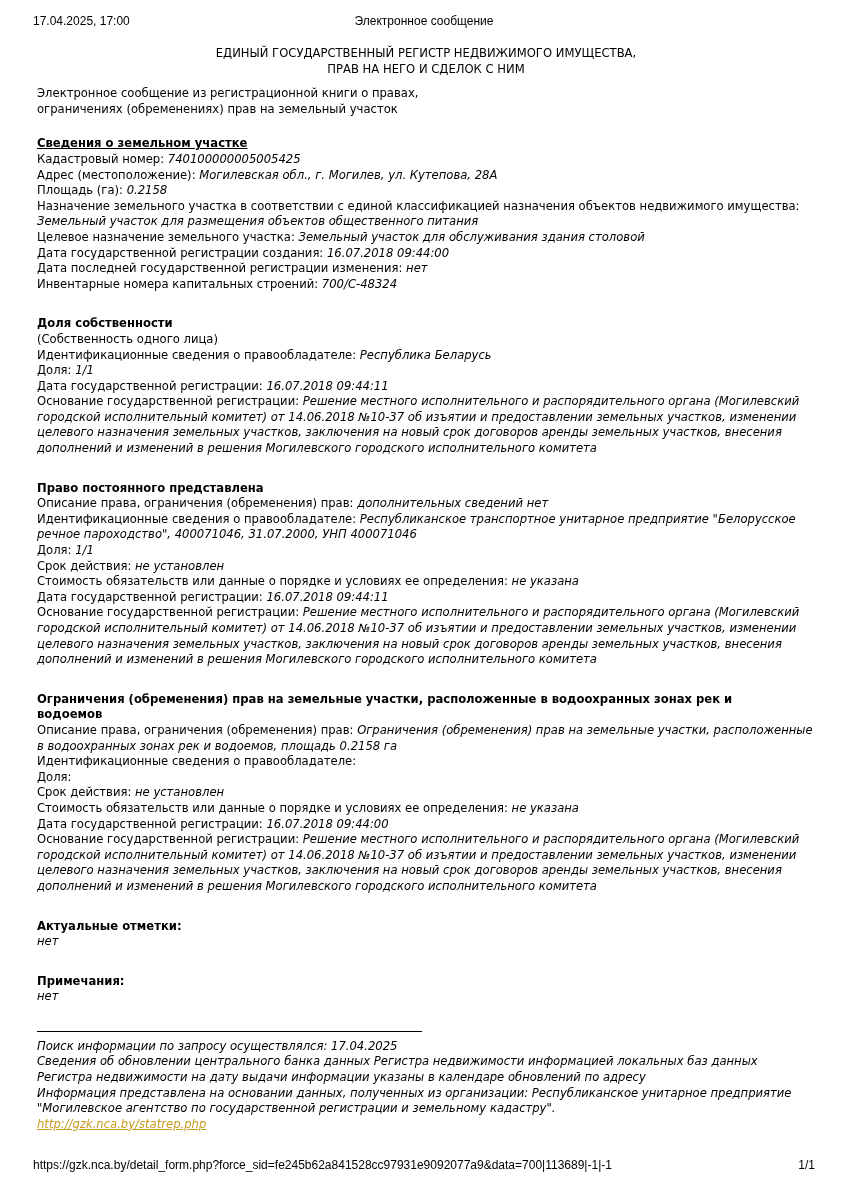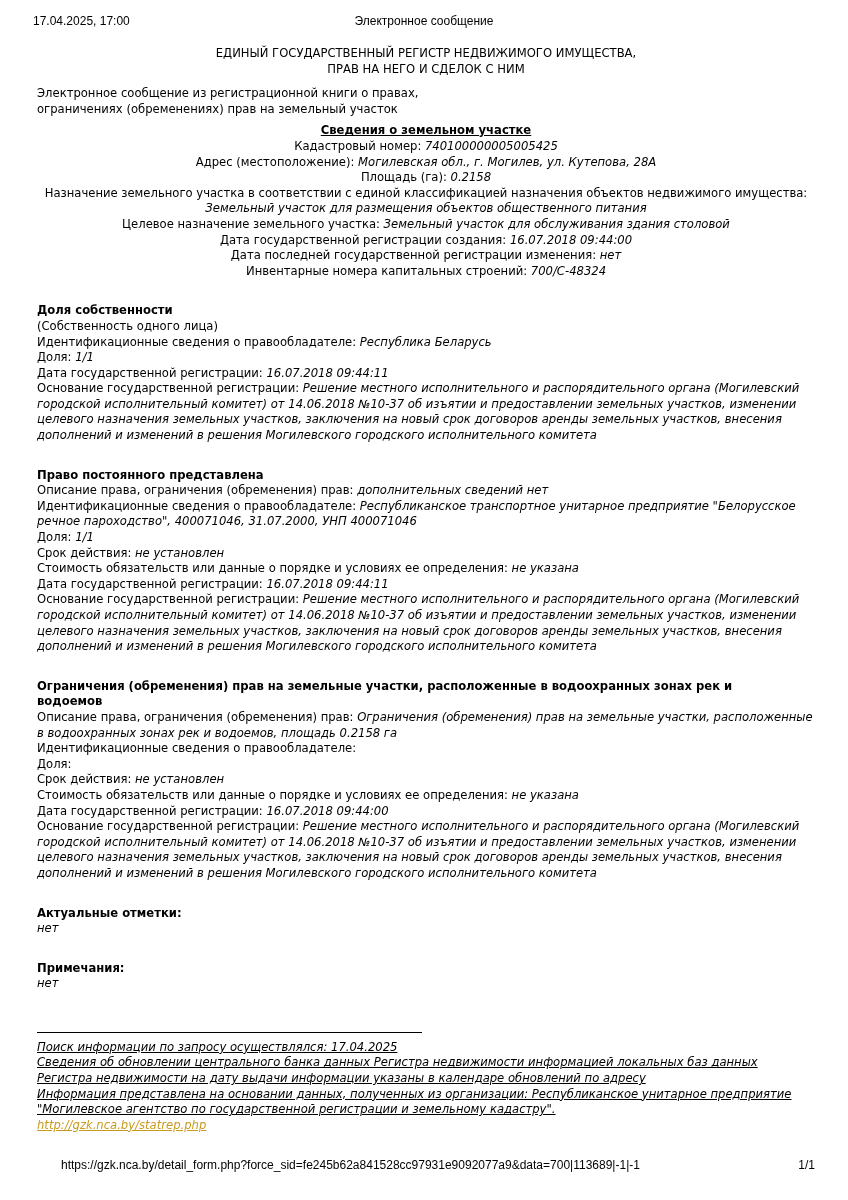--- a/index.html
+++ b/index.html
@@ -21,48 +21,48 @@
     right: 33px;
     display: flex;
     font-family: "Liberation Sans", sans-serif;
     font-size: 12px;
     color: #000;
   }
   .print-header { top: 14px; }
   .print-footer { top: 1158px; }
   .ph-side { flex: 1 1 0; }
   .ph-center { flex: 0 0 auto; text-align: center; }
-  .pf-url { flex: 1 1 auto; word-break: break-all; margin-left: 28px; }
+  .pf-url { flex: 1 1 auto; word-break: break-all; }
   .pf-num { flex: 0 0 auto; margin-left: 20px; }
 
   
   .content {
     position: absolute;
     left: 37px;
     top: 40px;
     width: 778px;
     font-family: "DejaVu Sans", sans-serif;
     font-size: 11.6px;
     line-height: 15.6px;
   }
   .doc-title { text-align: center; margin-top: 6px; }
   .doc-subtitle { text-align: left; margin-top: 9px; }
 
   .section { margin-top: 24px; }
-  .section-first { margin-top: 6px; text-align: center; }
+  .section-first { margin-top: 19px; }
   .heading { font-weight: bold; }
   .heading.underline { text-decoration: underline; }
   .heading.narrow { max-width: 730px; }
 
   .lbl { font-style: normal; }
   .lbl.nowrap { white-space: nowrap; }
   .val { font-style: italic; }
   .val-block { display: block; }
 
-  .footer-block { margin-top: 40px; text-decoration: underline; }
+  .footer-block { margin-top: 26px; }
   .sep {
     width: 385px;
     border-top: 1px solid #000;
     margin-bottom: 7px;
   }
   .fline { font-style: italic; }
   .flink {
     font-style: italic;
     color: #c79b1e;
     text-decoration: underline;

